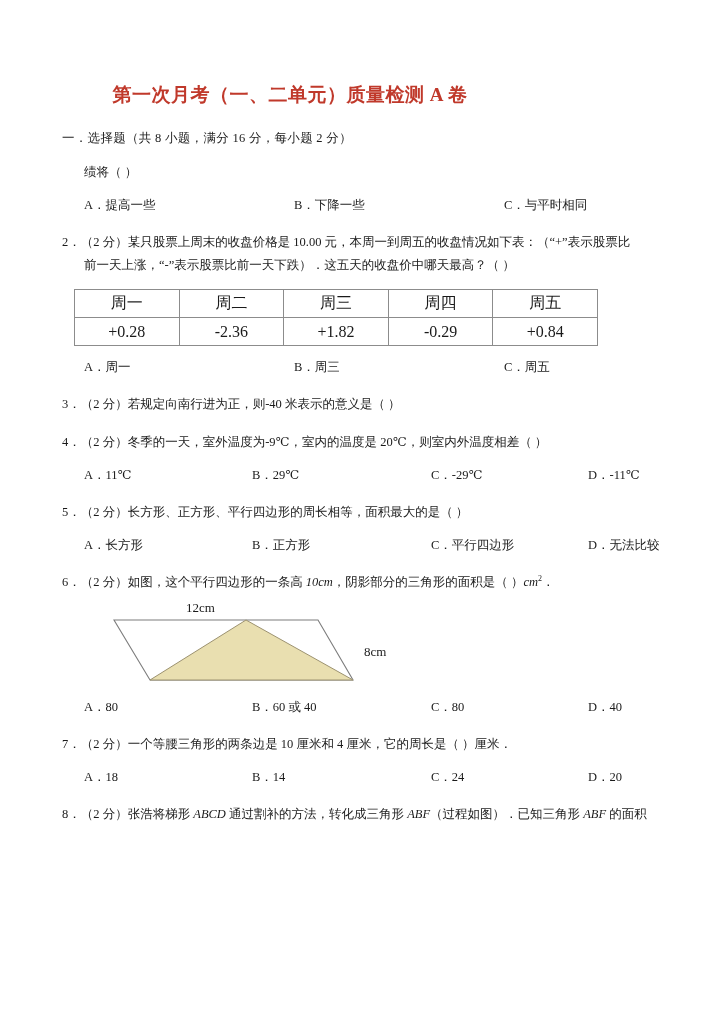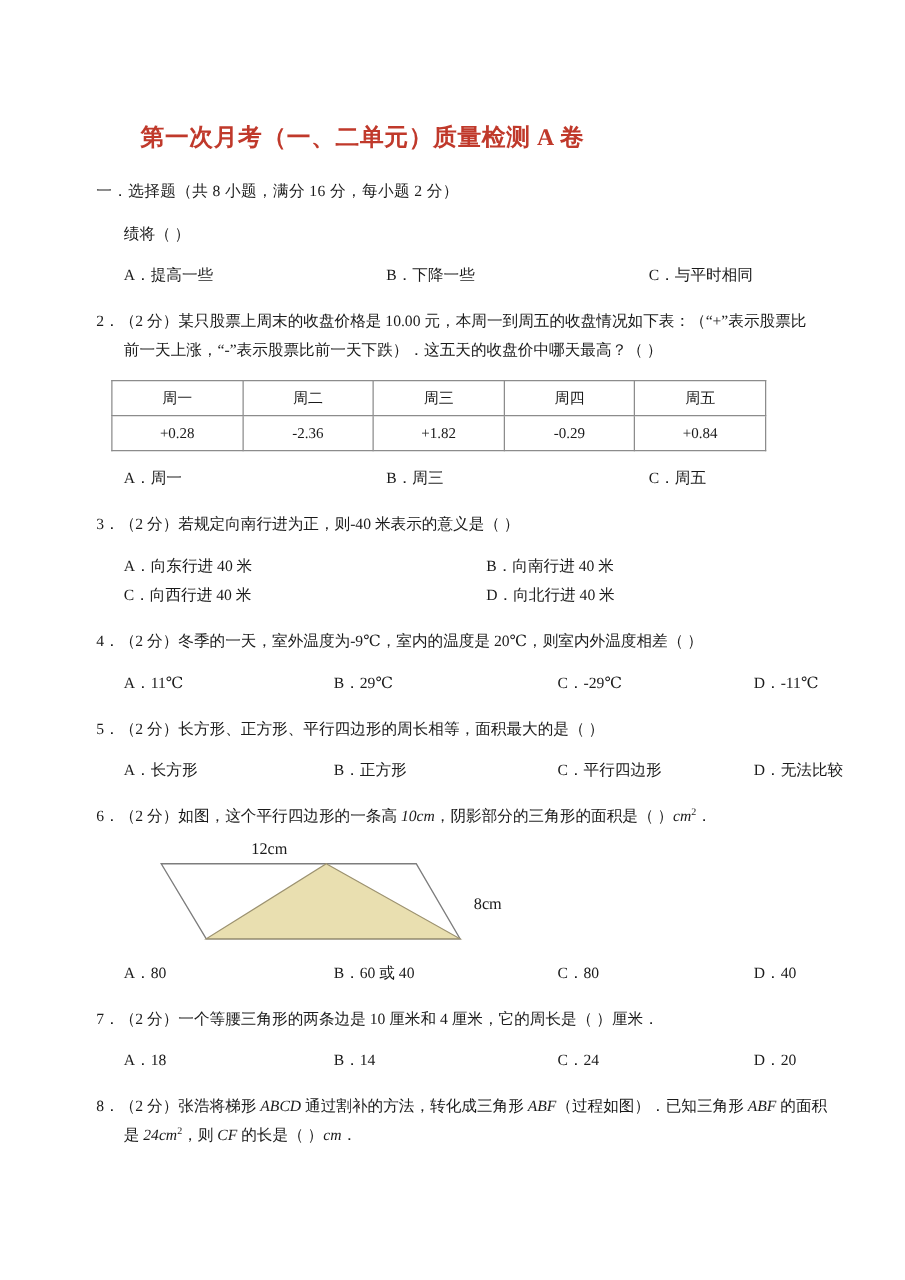--- a/index.html
+++ b/index.html
@@ -13,21 +13,21 @@
     position: relative;
     font-family: "Liberation Serif", "DejaVu Serif", serif;
     color: #1a1a1a;
     overflow: hidden;
   }
   .page {
     position: absolute;
     top: 0; left: 0;
     width: 580px;
     height: 1024px;
-    padding: 15px;
+    padding: 0;
     box-sizing: border-box;
   }
   .title {
     text-align: center;
     color: #c0392b;
     font-size: 19px;
     font-weight: bold;
     letter-spacing: 0.5px;
     margin: 0;
     padding-top: 82px;
@@ -89,21 +89,21 @@
   table.stock {
     border-collapse: collapse;
     margin: 12px 0 0 74px;
     width: 524px;
     table-layout: fixed;
   }
   table.stock td {
     border: 1px solid #8c8c8c;
     height: 27px;
     text-align: center;
-    font-size: 12px;
+    font-size: 16px;
     padding: 0;
     color: #1a1a1a;
   }
   .fig-wrap {
     margin: 4px 0 0 78px;
     position: relative;
     width: 330px;
     height: 88px;
   }
   .fig-wrap svg {
@@ -161,30 +161,20 @@
     <span class="opts-row">
       <span class="opt opt2-a">A．周一</span>
       <span class="opt opt2-b">B．周三</span>
       <span class="opt opt2-c">C．周五</span>
     </span>
   </div>
 
   <div class="q">
     <span class="q-body"><span>3．</span><span>（2 分）</span><span>若规定向南行进为正，则‑40 米表示的意义是（      ）</span></span>
   </div>
-  <div class="opts">
-    <span class="opts-row">
-      <span class="opt opt-half-a">A．向东行进 40 米</span>
-      <span class="opt opt-half-b">B．向南行进 40 米</span>
-    </span>
-    <span class="opts-row">
-      <span class="opt opt-half-a">C．向西行进 40 米</span>
-      <span class="opt opt-half-b">D．向北行进 40 米</span>
-    </span>
-  </div>
 
   <div class="q">
     <span class="q-body"><span>4．</span><span>（2 分）</span><span>冬季的一天，室外温度为‑9℃，室内的温度是 20℃，则室内外温度相差（      ）</span></span>
   </div>
   <div class="opts">
     <span class="opts-row">
       <span class="opt opt-a">A．11℃</span>
       <span class="opt opt-b">B．29℃</span>
       <span class="opt opt-c">C．‑29℃</span>
       <span class="opt opt-d">D．‑11℃</span>
@@ -234,16 +224,15 @@
     <span class="opts-row">
       <span class="opt opt-a">A．18</span>
       <span class="opt opt-b">B．14</span>
       <span class="opt opt-c">C．24</span>
       <span class="opt opt-d">D．20</span>
     </span>
   </div>
 
   <div class="q">
     <span class="q-body"><span>8．</span><span>（2 分）</span><span>张浩将梯形 </span><em>ABCD</em><span> 通过割补的方法，转化成三角形 </span><em>ABF</em><span>（过程如图）．已知三角形 </span><em>ABF</em><span> 的面积</span></span>
-    <span class="q-cont"><span>是 </span><em>24cm</em><sup>2</sup><span>，则 </span><em>CF</em><span> 的长是（      ）</span><em>cm</em><span>．</span></span>
   </div>
 
 </div>
 
 </body></html>

